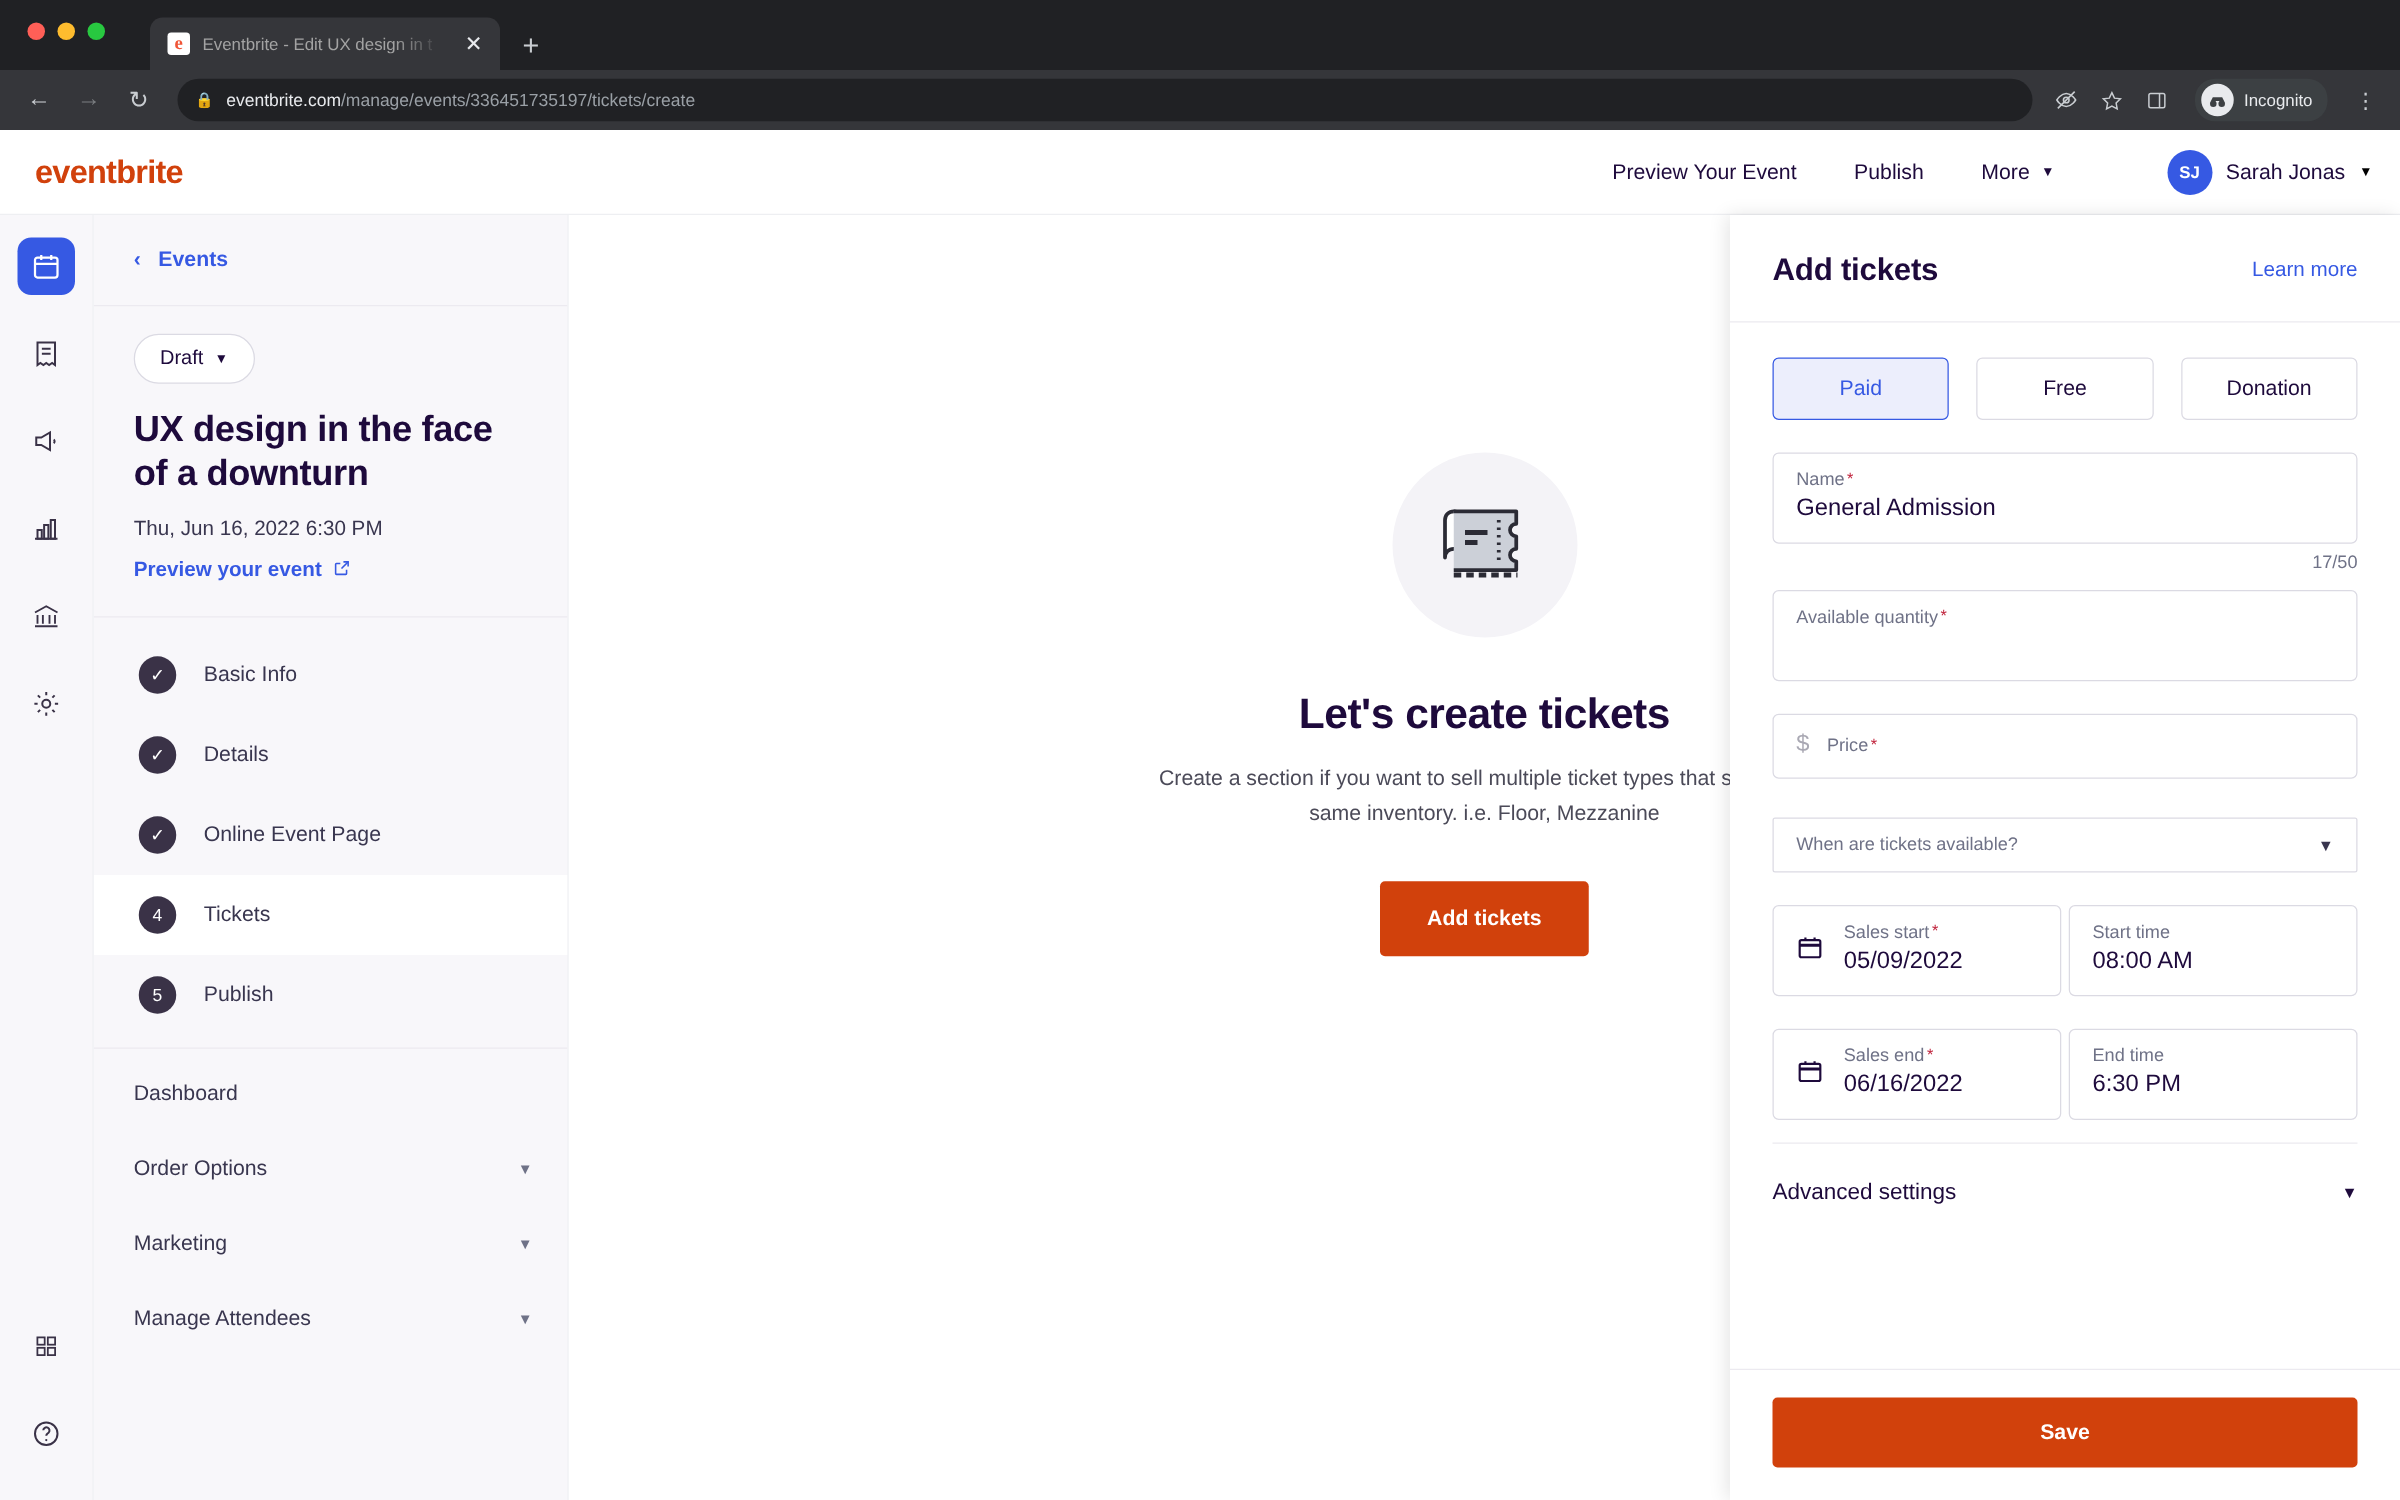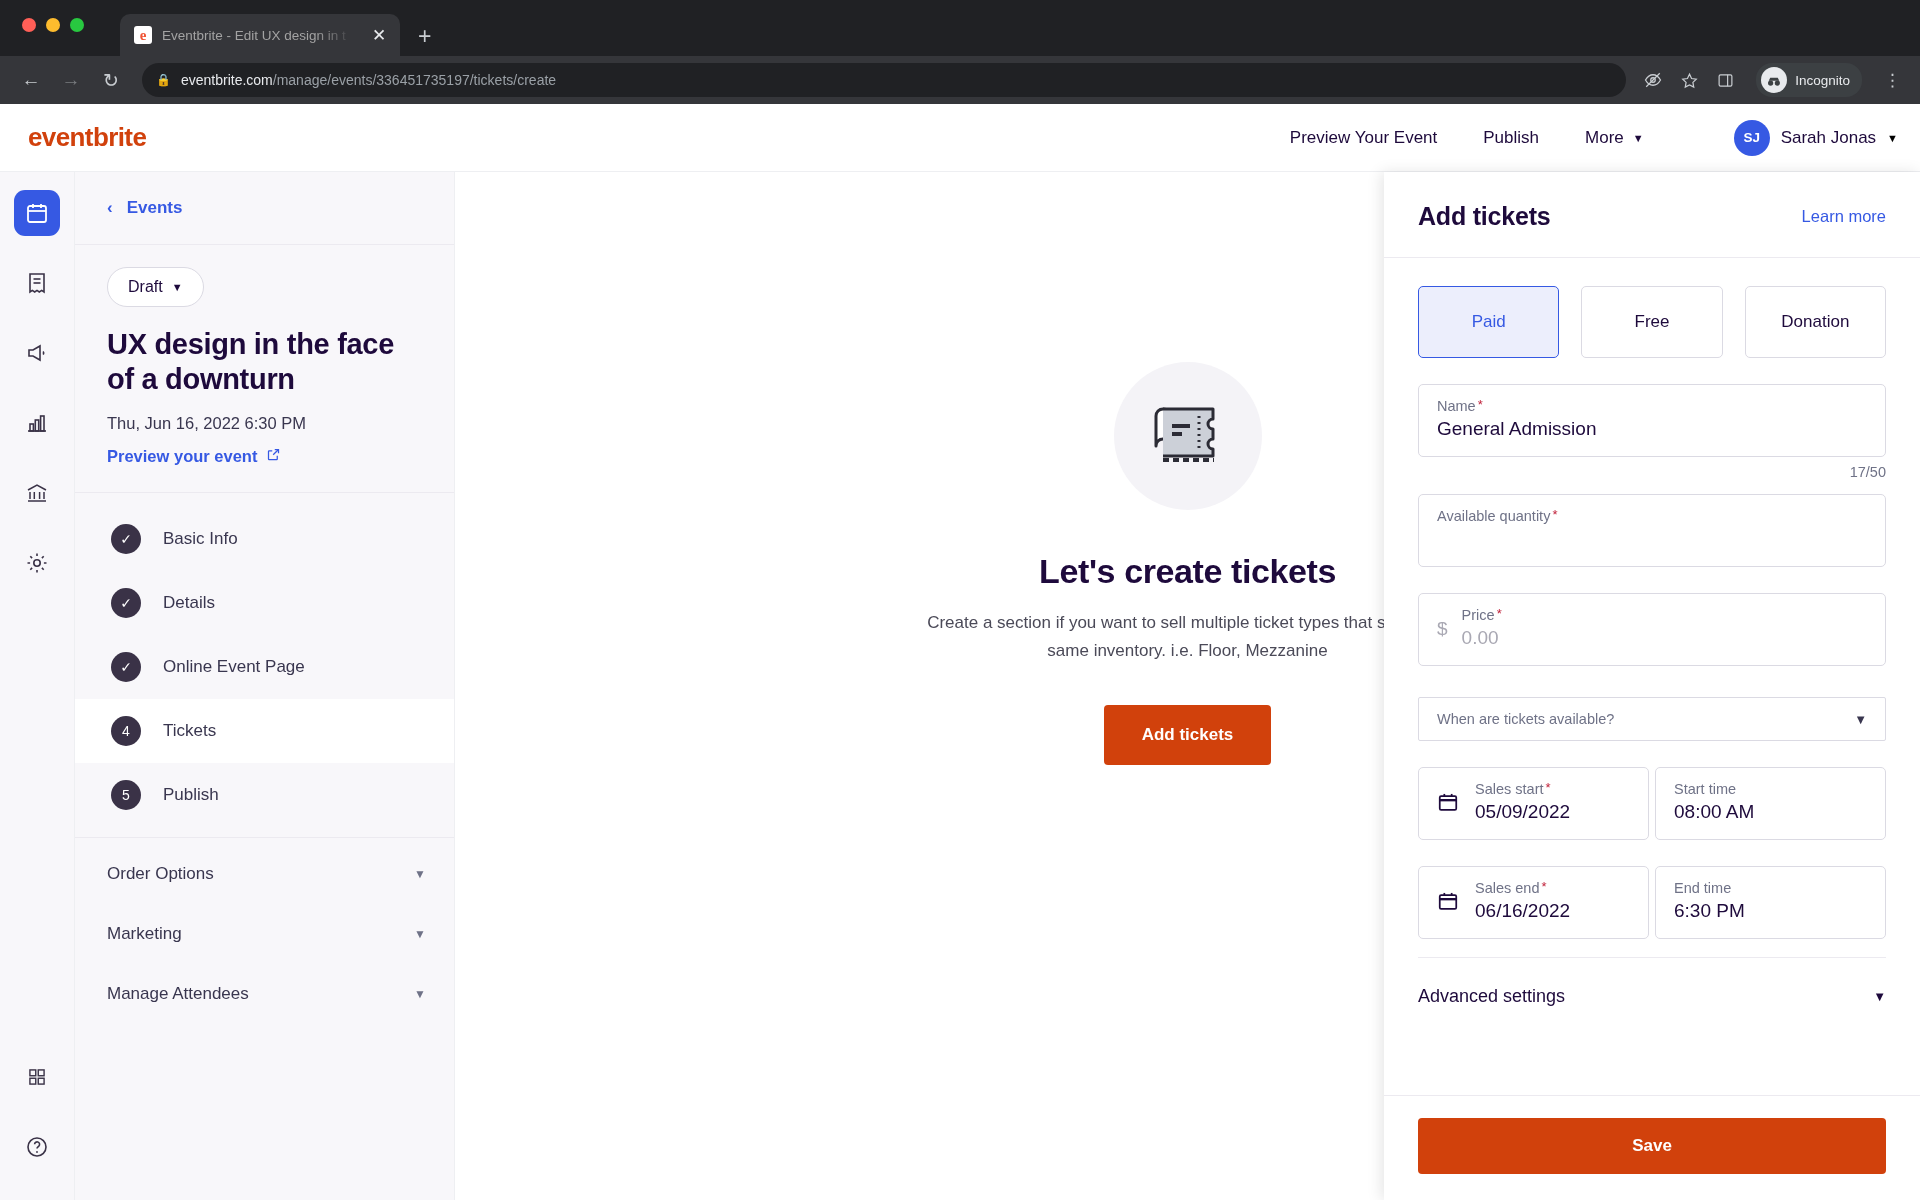--- a/index.html
+++ b/index.html
@@ -113,21 +113,21 @@
 
   
   .panel { position:absolute; right:0; top:0; bottom:0; width:536px; background:#fff;
     box-shadow:-3px 0 14px rgba(0,0,0,0.10); display:flex; flex-direction:column; z-index:5; }
   .panel-head { display:flex; align-items:center; padding: 30px 34px 26px 34px; border-bottom:1px solid #eceaf0; }
   .panel-title { font-size:25px; font-weight:bold; color:#1e0a3c; letter-spacing:-0.2px;}
   .panel-learn { margin-left:auto; color:#3659e3; font-size:16.5px; }
   .panel-body { flex:1; overflow:hidden; padding: 28px 34px 0 34px; }
 
   .type-row { display:flex; gap:22px; }
-  .type-btn { flex:1; height:72px; border:1px solid #dbdae3; border-radius:5px; background:#fff;
+  .type-btn { flex:1; height:50px; border:1px solid #dbdae3; border-radius:5px; background:#fff;
     color:#1e0a3c; font-size:17px; display:flex; align-items:center; justify-content:center; }
   .type-btn.selected { background:#eceefc; border:1.5px solid #3659e3; color:#3659e3; }
 
   .field { border:1px solid #dbdae3; border-radius:5px; padding: 13px 18px 13px 18px;
     margin-top:26px; position:relative; background:#fff; }
   .field-label { font-size:14.5px; color:#6f7287; display:flex; align-items:flex-start; gap:2px; }
   .req { color:#c0223b; font-size:13px; line-height:1; }
   .field-value { font-size:19px; color:#1e0a3c; margin-top:4px; min-height:25px; }
   .field-value.ph { color:#a9a8b3; }
   .counter { text-align:right; font-size:14.5px; color:#6f7287; margin-top:7px; }
@@ -340,20 +340,23 @@
             <span class="badge">4</span>
             <span class="step-label">Tickets</span>
           </div>
           <div class="step">
             <span class="badge">5</span>
             <span class="step-label">Publish</span>
           </div>
         </div>
         <div class="sb-menu">
           <div class="menu-row">
+            <span>Dashboard</span>
+          </div>
+          <div class="menu-row">
             <span>Order Options</span>
             <span class="chev-r">▼</span>
           </div>
           <div class="menu-row">
             <span>Marketing</span>
             <span class="chev-r">▼</span>
           </div>
           <div class="menu-row">
             <span>Manage Attendees</span>
             <span class="chev-r">▼</span>
@@ -411,21 +414,20 @@
             <div class="field-value"></div>
           </div>
 
           <div class="field with-prefix">
             <span class="prefix">$</span>
             <span style="flex:1;">
               <span class="field-label">
                 <span>Price</span>
                 <span class="req">*</span>
               </span>
-              <span class="field-value ph" style="display:block;">0.00</span>
             </span>
           </div>
 
           <div class="select-field">
             <span style="flex:1;">
               <span class="field-label" style="display:block;">When are tickets available?</span>
             </span>
             <span class="chev-d">▼</span>
           </div>
 

